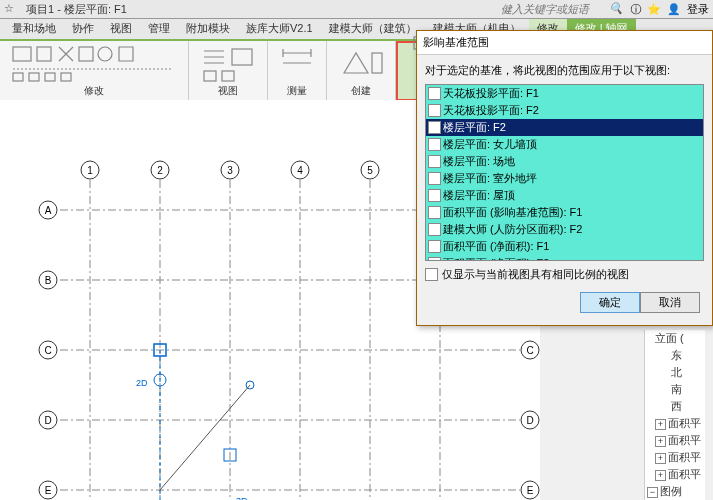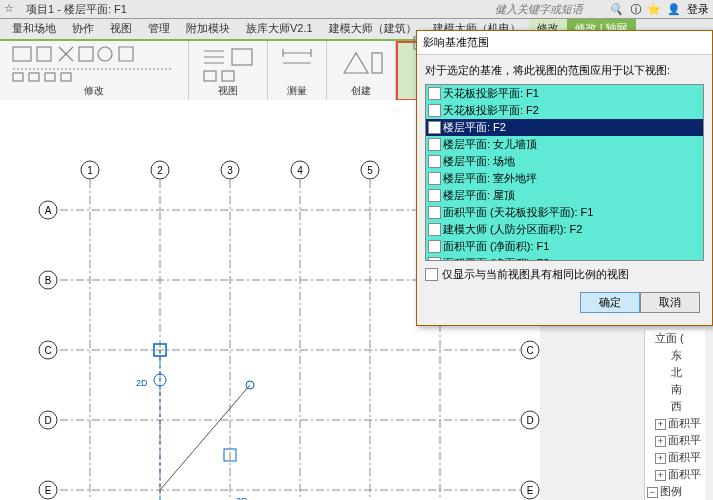--- a/index.html
+++ b/index.html
@@ -1,18 +1,18 @@
 <!DOCTYPE html>
 <html><head>
 <meta charset="utf-8">
 <style>
 body{margin:0;font-family:"Microsoft YaHei",sans-serif;font-size:11px;background:#f0f0f0;overflow:hidden;width:713px;height:500px;position:relative}
 .titlebar{background:#e8e8e8;height:18px;border-bottom:1px solid #999;display:flex;align-items:center;padding:0 4px;gap:8px}
 .title-text{color:#333;font-size:11px}
-.search-box{margin-left:auto;display:flex;align-items:center;gap:22px;font-style:italic;color:#888}
+.search-box{margin-left:auto;display:flex;align-items:flex-start;gap:16px;font-style:italic;color:#888}
 .search-input{border:none;background:transparent;font-size:11px;font-style:italic;width:90px}
 .title-icons{display:flex;gap:6px;align-items:center}
 .title-icon{width:14px;height:14px;display:inline-block;color:#555}
 .ribbon-tabs{background:#e8e8e8;height:20px;display:flex;align-items:flex-start;border-bottom:2px solid #7fb84e;padding-left:4px}
 .rtab{padding:2px 8px;font-size:11px;color:#333;cursor:pointer}
 .rtab.on{background:#7fb84e;color:#fff}
 .rtab.mod{background:#d4e8c4}
 .ribbon{background:#f5f5f5;height:60px;display:flex;border-bottom:1px solid #999}
 .panel{border-right:1px solid #ccc;display:flex;flex-direction:column;align-items:center;justify-content:flex-end;padding:2px 4px}
 .panel-icons{display:flex;flex-wrap:wrap;gap:2px;align-items:center;justify-content:center;flex:1}
@@ -227,21 +227,21 @@
         <div class="dlg-item">
           <span class="dlg-chk"></span>
           <span>楼层平面: 室外地坪</span>
         </div>
         <div class="dlg-item">
           <span class="dlg-chk"></span>
           <span>楼层平面: 屋顶</span>
         </div>
         <div class="dlg-item">
           <span class="dlg-chk"></span>
-          <span>面积平面 (天花板投影平面): F1</span>
+          <span>面积平面 (影响基准范围): F1</span>
         </div>
         <div class="dlg-item">
           <span class="dlg-chk"></span>
           <span>建模大师 (人防分区面积): F2</span>
         </div>
         <div class="dlg-item">
           <span class="dlg-chk"></span>
           <span>面积平面 (净面积): F1</span>
         </div>
         <div class="dlg-item">

